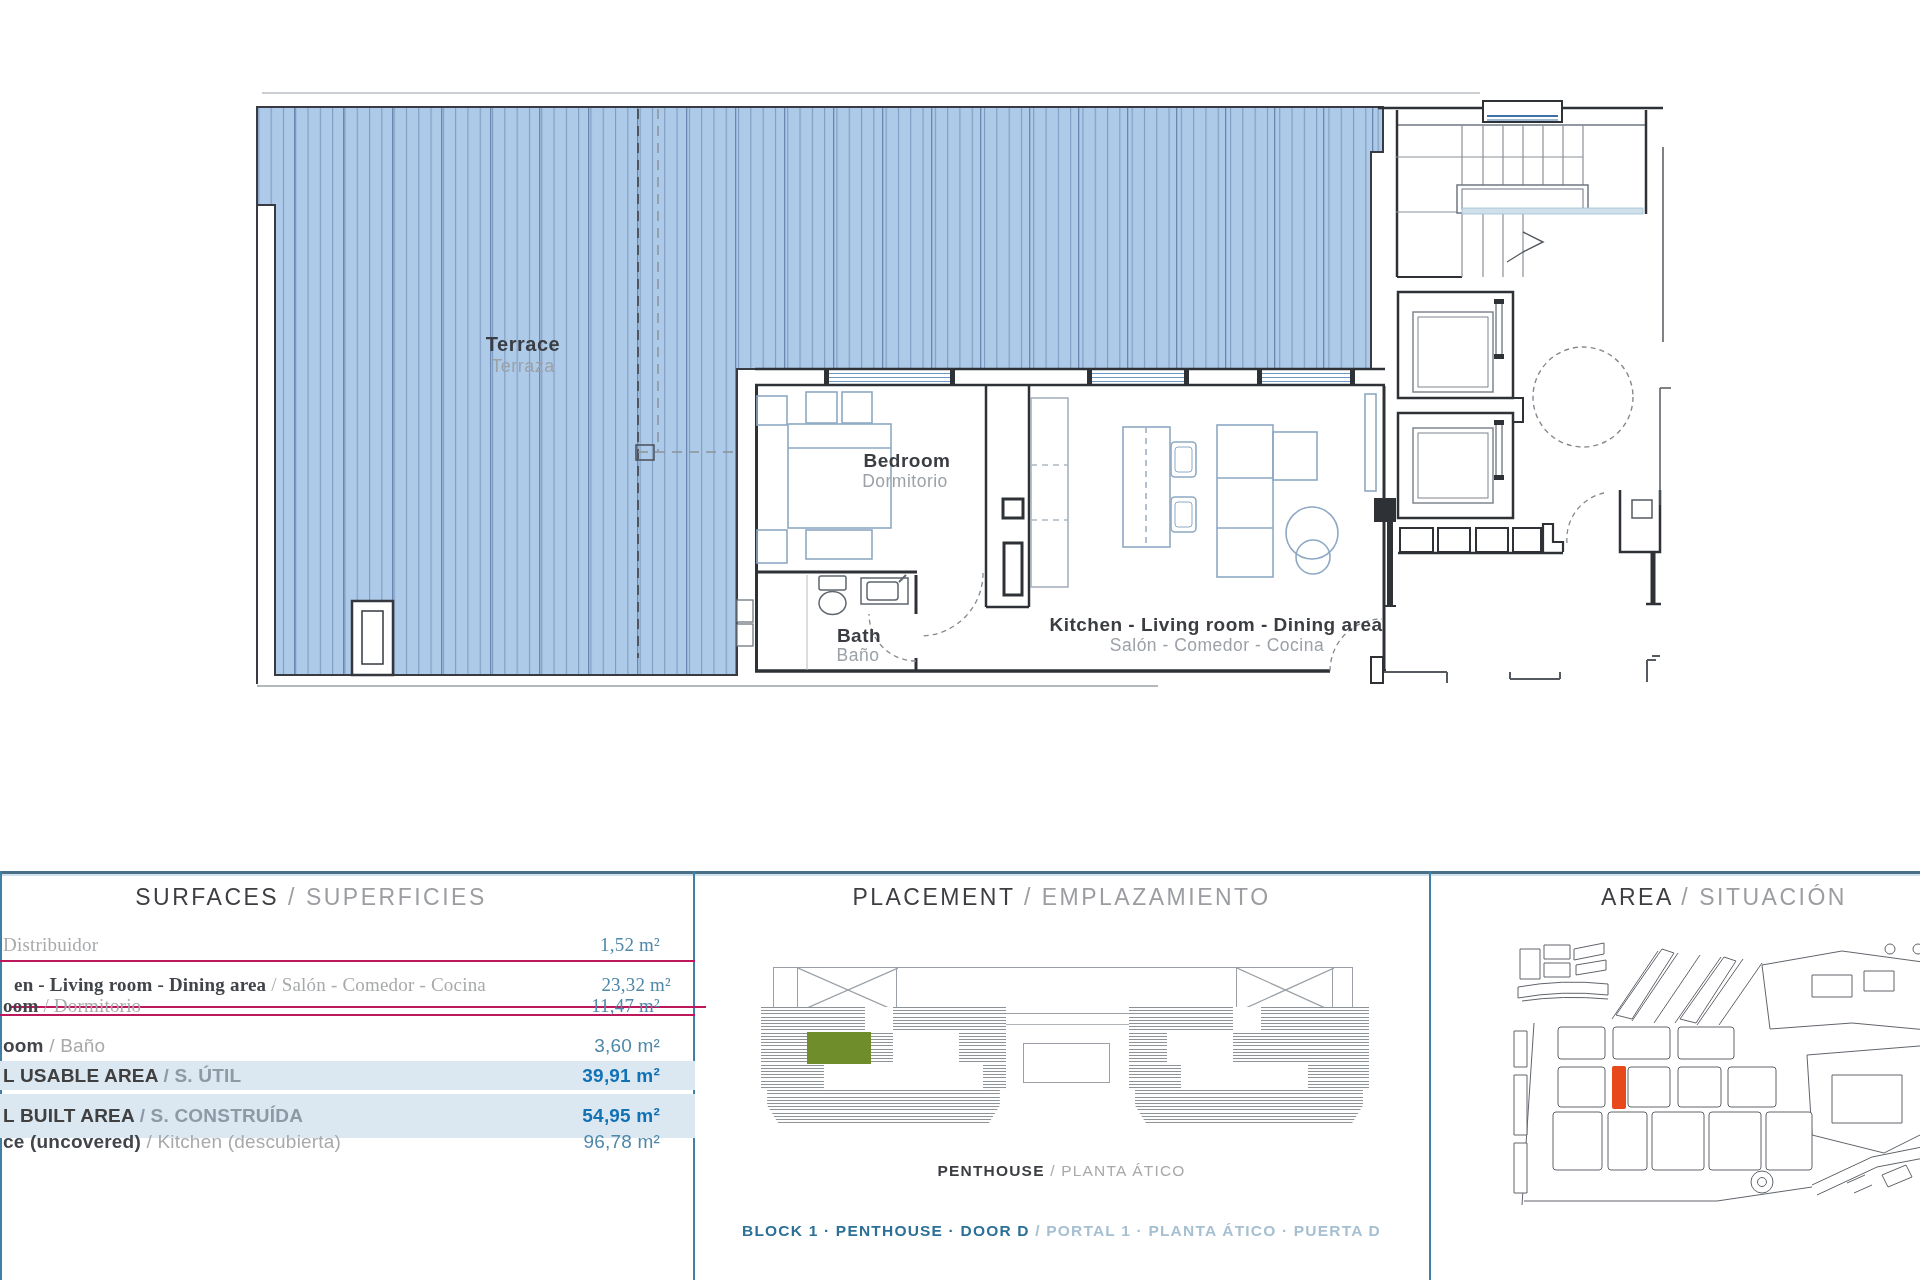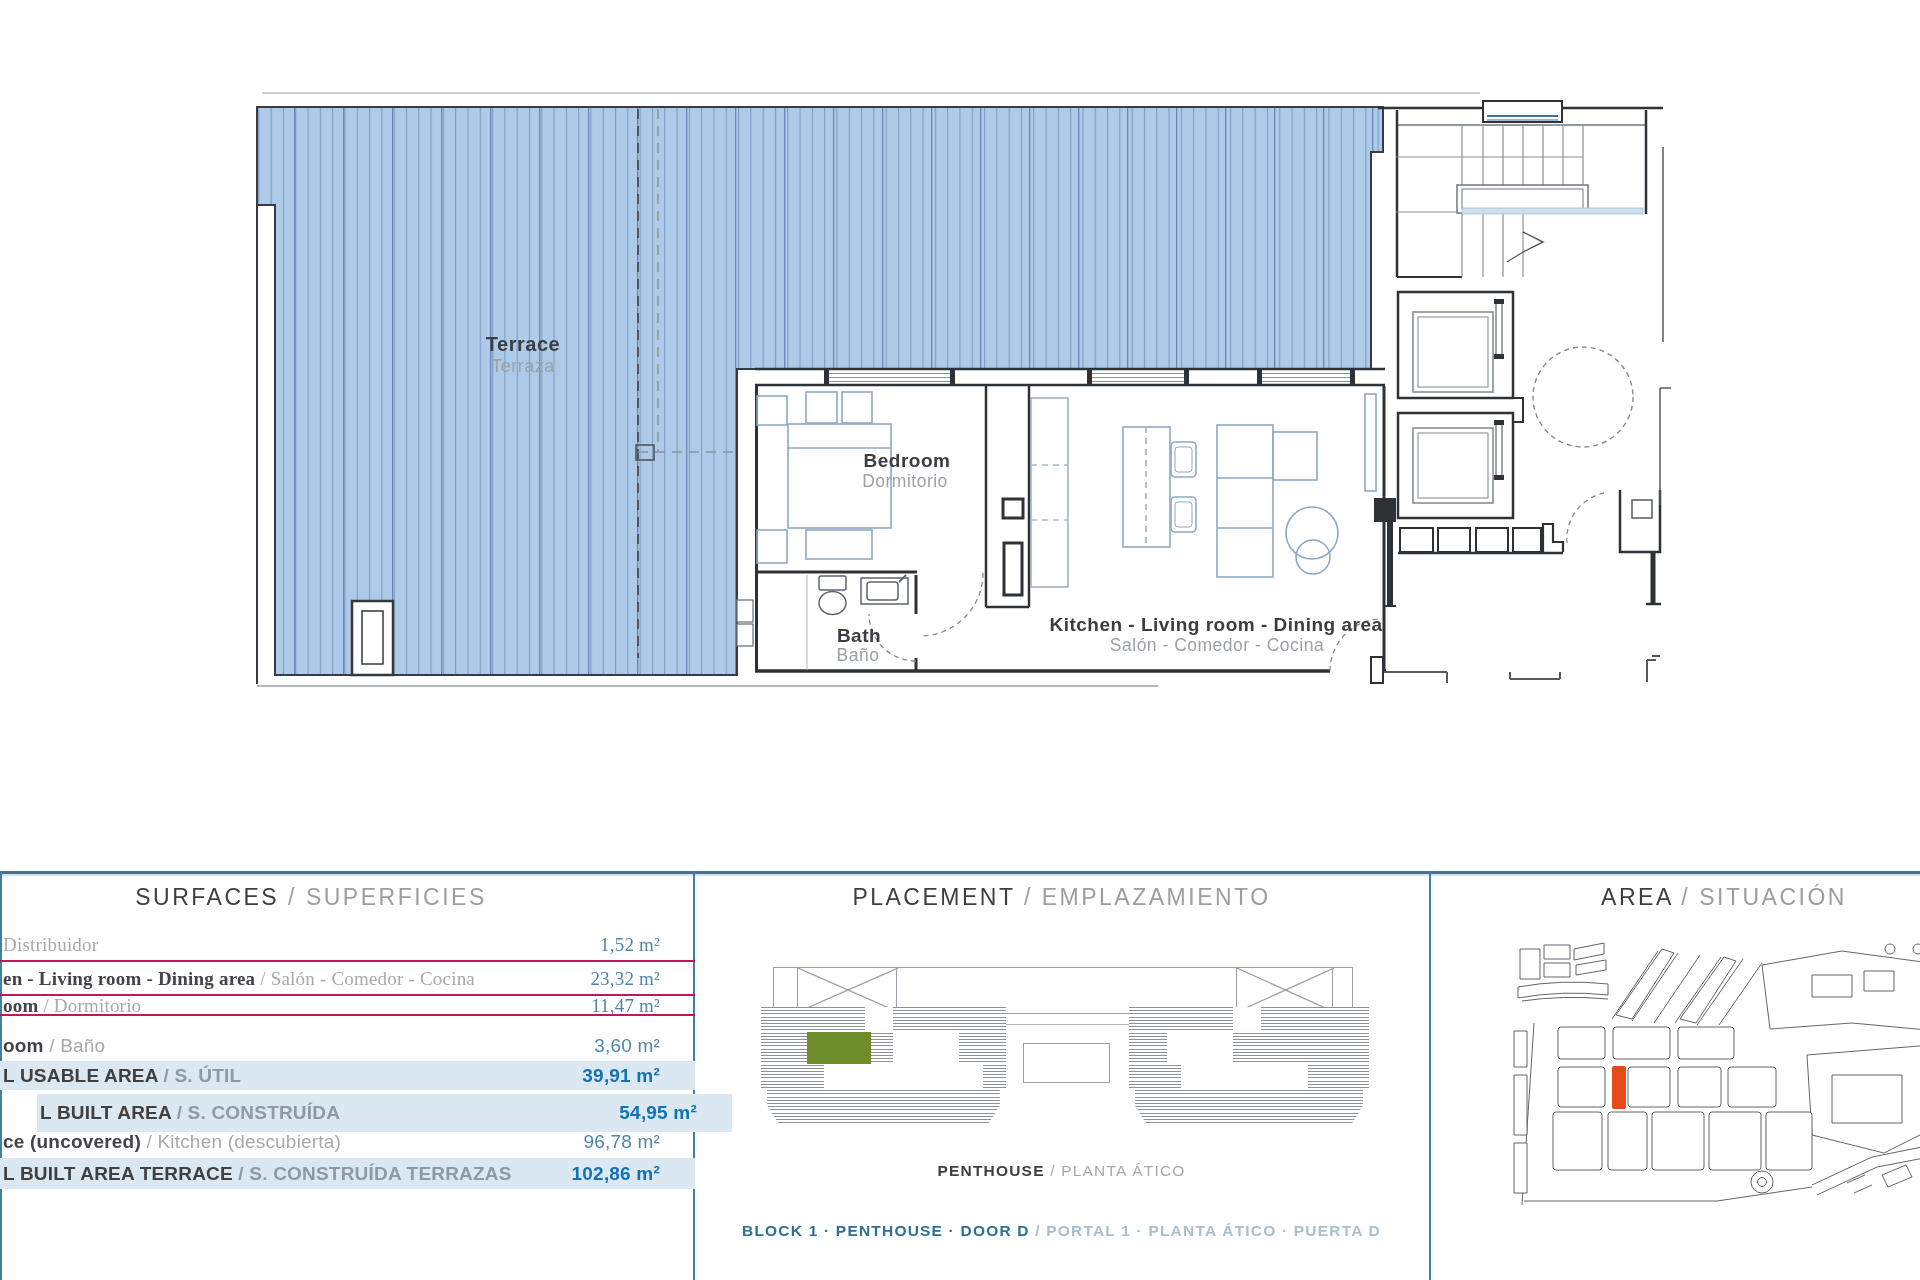--- a/index.html
+++ b/index.html
@@ -269,47 +269,43 @@
   <div class="vdiv" style="left:1429px;"></div>
 
   <div class="panel-header" style="left:4px;width:614px;">
     <span>SURFACES</span><span class="sep"> / </span><span class="es">SUPERFICIES</span>
   </div>
 
   <div class="srow b" style="top:930px;height:32px;">
     <span class="lbl"><span class="en"></span><span class="sep"></span><span class="es">Distribuidor</span></span>
     <span class="val">1,52 m²</span>
   </div>
-  <div class="srow b" style="top:963px;height:33px;">
+  <div class="srow b" style="top:963px;height:45px;margin-left:11px;">
     <span class="lbl"><span class="en">en - Living room - Dining area</span><span class="sep"> / </span><span class="es">Salón - Comedor - Cocina</span></span>
     <span class="val">23,32 m²</span>
   </div>
   <div class="srow b" style="top:997px;height:19px;">
     <span class="lbl"><span class="en">oom</span><span class="sep"> / </span><span class="es">Dormitorio</span></span>
     <span class="val">11,47 m²</span>
   </div>
   <div class="srow" style="top:1031px;height:29px;">
     <span class="lbl"><span class="en">oom</span><span class="sep"> / </span><span class="es">Baño</span></span>
     <span class="val">3,60 m²</span>
   </div>
   <div class="srow hl" style="top:1061px;height:29px;">
     <span class="lbl"><span class="en">L USABLE AREA</span><span class="sep"> / </span><span class="es">S. ÚTIL</span></span>
     <span class="val">39,91 m²</span>
   </div>
-  <div class="srow hl" style="top:1094px;height:38px;margin-left:37px;">
+  <div class="srow hl" style="top:1094px;height:44px;">
     <span class="lbl"><span class="en">L BUILT AREA</span><span class="sep"> / </span><span class="es">S. CONSTRUÍDA</span></span>
     <span class="val">54,95 m²</span>
   </div>
   <div class="srow" style="top:1127px;height:30px;">
     <span class="lbl"><span class="en">ce (uncovered)</span><span class="sep"> / </span><span class="es">Kitchen (descubierta)</span></span>
     <span class="val">96,78 m²</span>
-  </div>
-  <div class="srow hl" style="top:1158px;height:31px;">
-    <span class="lbl"><span class="en">L BUILT AREA TERRACE</span><span class="sep"> / </span><span class="es">S. CONSTRUÍDA TERRAZAS</span></span>
-    <span class="val">102,86 m²</span>
   </div>
 
   <div class="panel-header" style="left:693px;width:737px;">
     <span>PLACEMENT</span><span class="sep"> / </span><span class="es">EMPLAZAMIENTO</span>
   </div>
 
   <div class="elev-bar">
     <div class="elev-cell" style="left:23px;width:100px;">
       <svg width="100" height="44" viewBox="0 0 100 44" preserveAspectRatio="none" style="display:block;">
         <line x1="0" y1="0" x2="100" y2="44" stroke="#9aa0a6" stroke-width="1.2"></line>

